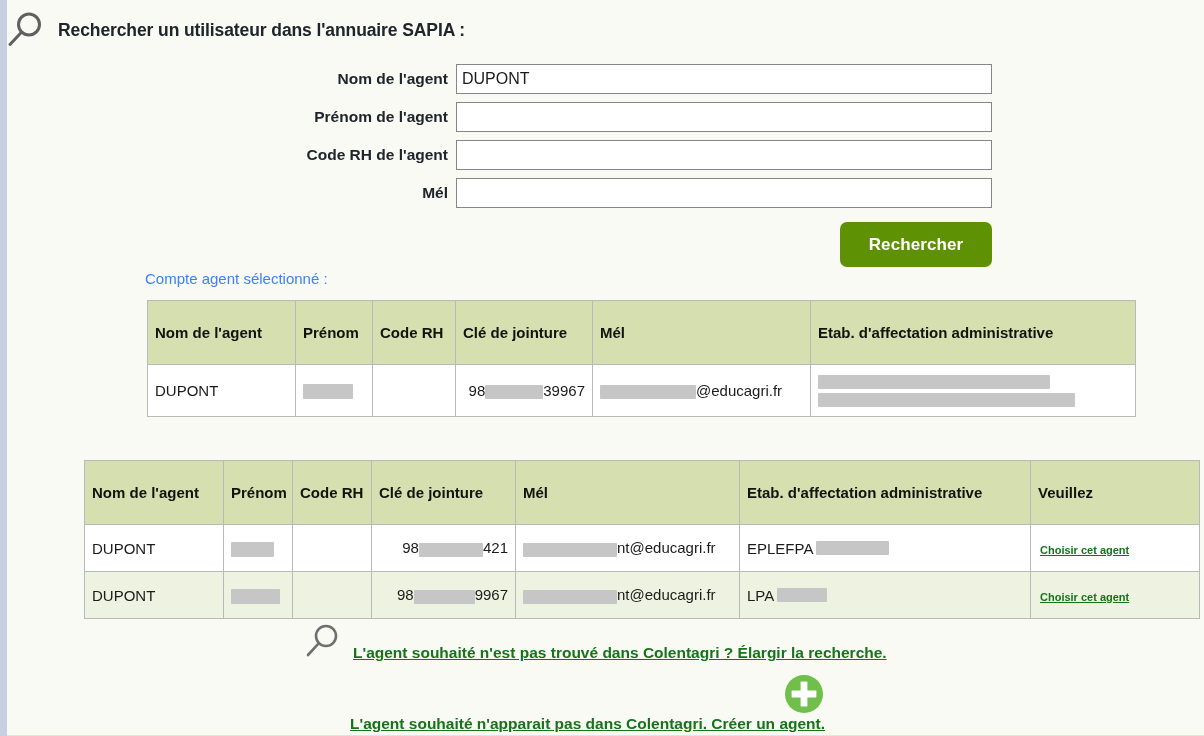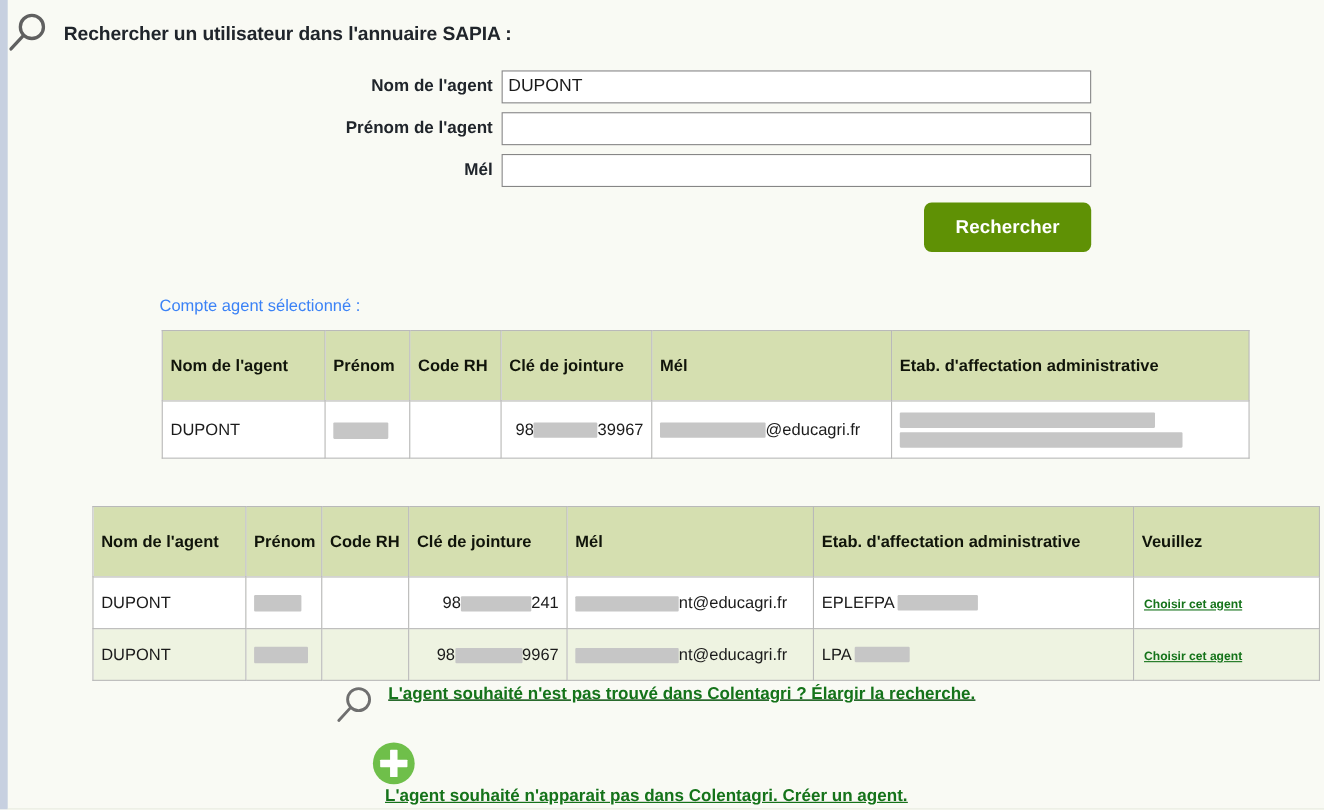--- a/index.html
+++ b/index.html
@@ -179,22 +179,21 @@
     vertical-align: middle;
     border-radius: 1px;
   }
   .cell-flex { display: flex; align-items: center; }
   .estab-stack { display: flex; flex-direction: column; gap: 4px; }
 
   
   .bottom-link-row {
     position: absolute;
     display: flex;
-    align-items: flex-start;
-    text-decoration: underline;
+    align-items: flex-end;
   }
   #row-widen { left: 294px; top: 622px; }
   #row-create { left: 330px; top: 673px; flex-direction: column; }
 
   .mag-small { width: 44px; height: 40px; flex: none; }
   .plus-icon { width: 42px; height: 42px; flex: none; }
 
   a.bottom-link {
     color: #15731a;
     font-weight: bold;
@@ -226,20 +225,24 @@
     <div class="form-row">
       <div class="form-label">Nom de l'agent</div>
       <input class="form-input" type="text" value="DUPONT" style="">
     </div>
 
     <div class="form-row">
       <div class="form-label">Prénom de l'agent</div>
       <input class="form-input" type="text" value="" style="">
     </div>
 
+    <div class="form-row">
+      <div class="form-label">Code RH de l'agent</div>
+      <input class="form-input" type="text" value="" style="">
+    </div>
 
     <div class="form-row">
       <div class="form-label">Mél</div>
       <input class="form-input" type="text" value="" style="">
     </div>
 
     <div class="submit-row">
       <button class="btn-search">Rechercher</button>
     </div>
   </div>
@@ -311,21 +314,21 @@
       </tr>
     </thead>
     <tbody>
       <tr>
         <td>DUPONT</td>
         <td>
           <span class="redact" style="width:43px;height:15px"></span>
         </td>
         <td></td>
         <td class="num-cell">
-          <span>98</span><span class="redact" style="width:64px;height:14px"></span><span>241</span>
+          <span>98</span><span class="redact" style="width:64px;height:14px"></span><span>421</span>
         </td>
         <td>
           <span class="redact" style="width:94px;height:14px"></span><span>nt@educagri.fr</span>
         </td>
         <td>
           <span class="cell-flex">
               <span>EPLEFPA</span>
               <span class="redact" style="width:73px;height:14px;margin-left:3px"></span>
             </span>
         </td>

